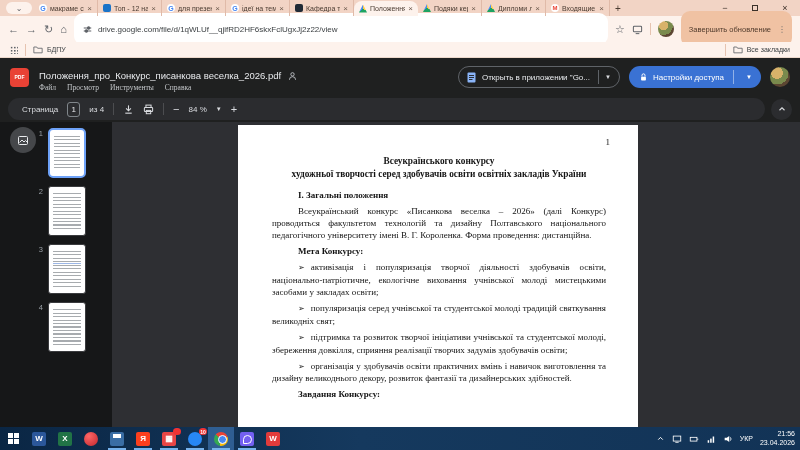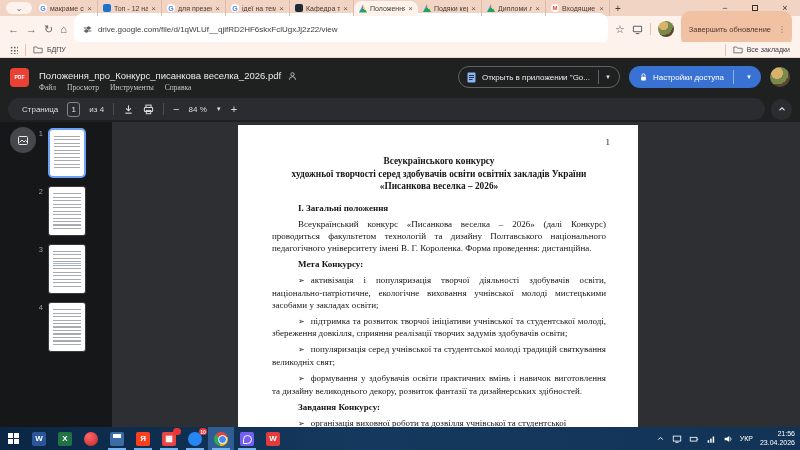--- a/index.html
+++ b/index.html
@@ -339,31 +339,29 @@
               <div class="tl"></div>
             </div>
         </div>
       </div>
     </div>
 
     <div class="page">
       <div class="pgnum">1</div>
       <div class="doctitle t2">Всеукраїнського конкурсу</div>
       <div class="doctitle t3">художньої творчості серед здобувачів освіти освітніх закладів України</div>
-      <div class="doctitle t4">«Писанкова веселка – 2026»</div>
       <div class="docbody">
         <p class="ind bold">I. Загальні положення</p>
         <p class="ind">Всеукраїнський конкурс «Писанкова веселка – 2026» (далі Конкурс) проводиться факультетом технологій та дизайну Полтавського національного педагогічного університету імені В. Г. Короленка. Форма проведення: дистанційна.</p>
         <p class="ind bold">Мета Конкурсу:</p>
         <p class="ind bullet"><span class="arr">➢</span><span>активізація і популяризація творчої діяльності здобувачів освіти, національно-патріотичне, екологічне виховання учнівської молоді мистецькими засобами у закладах освіти;</span></p>
+        <p class="ind bullet"><span class="arr">➢</span><span>популяризація серед учнівської та студентської молоді традицій святкування великодніх свят;</span></p>
         <p class="ind bullet"><span class="arr">➢</span><span>підтримка та розвиток творчої ініціативи учнівської та студентської молоді, збереження довкілля, сприяння реалізації творчих задумів здобувачів освіти;</span></p>
-        <p class="ind bullet"><span class="arr">➢</span><span>популяризація серед учнівської та студентської молоді традицій святкування великодніх свят;</span></p>
-        <p class="ind bullet"><span class="arr">➢</span><span>формування у здобувачів освіти практичних вмінь і навичок виготовлення та дизайну великоднього декору, розвиток фантазії та дизайнерських здібностей.</span></p>
+        <p class="ind bullet"><span class="arr">➢</span><span>організація у здобувачів освіти практичних вмінь і навичок виготовлення та дизайну великоднього декору, розвиток фантазії та дизайнерських здібностей.</span></p>
         <p class="ind bold">Завдання Конкурсу:</p>
-        <p class="ind bullet"><span class="arr">➢</span><span>організація виховної роботи та дозвілля учнівської та студентської</span></p>
       </div>
     </div>
   </div>
 
   <div class="taskbar">
     <div class="tbtn">
         <div class="winlogo">
           <i></i>
           <i></i>
           <i></i>

